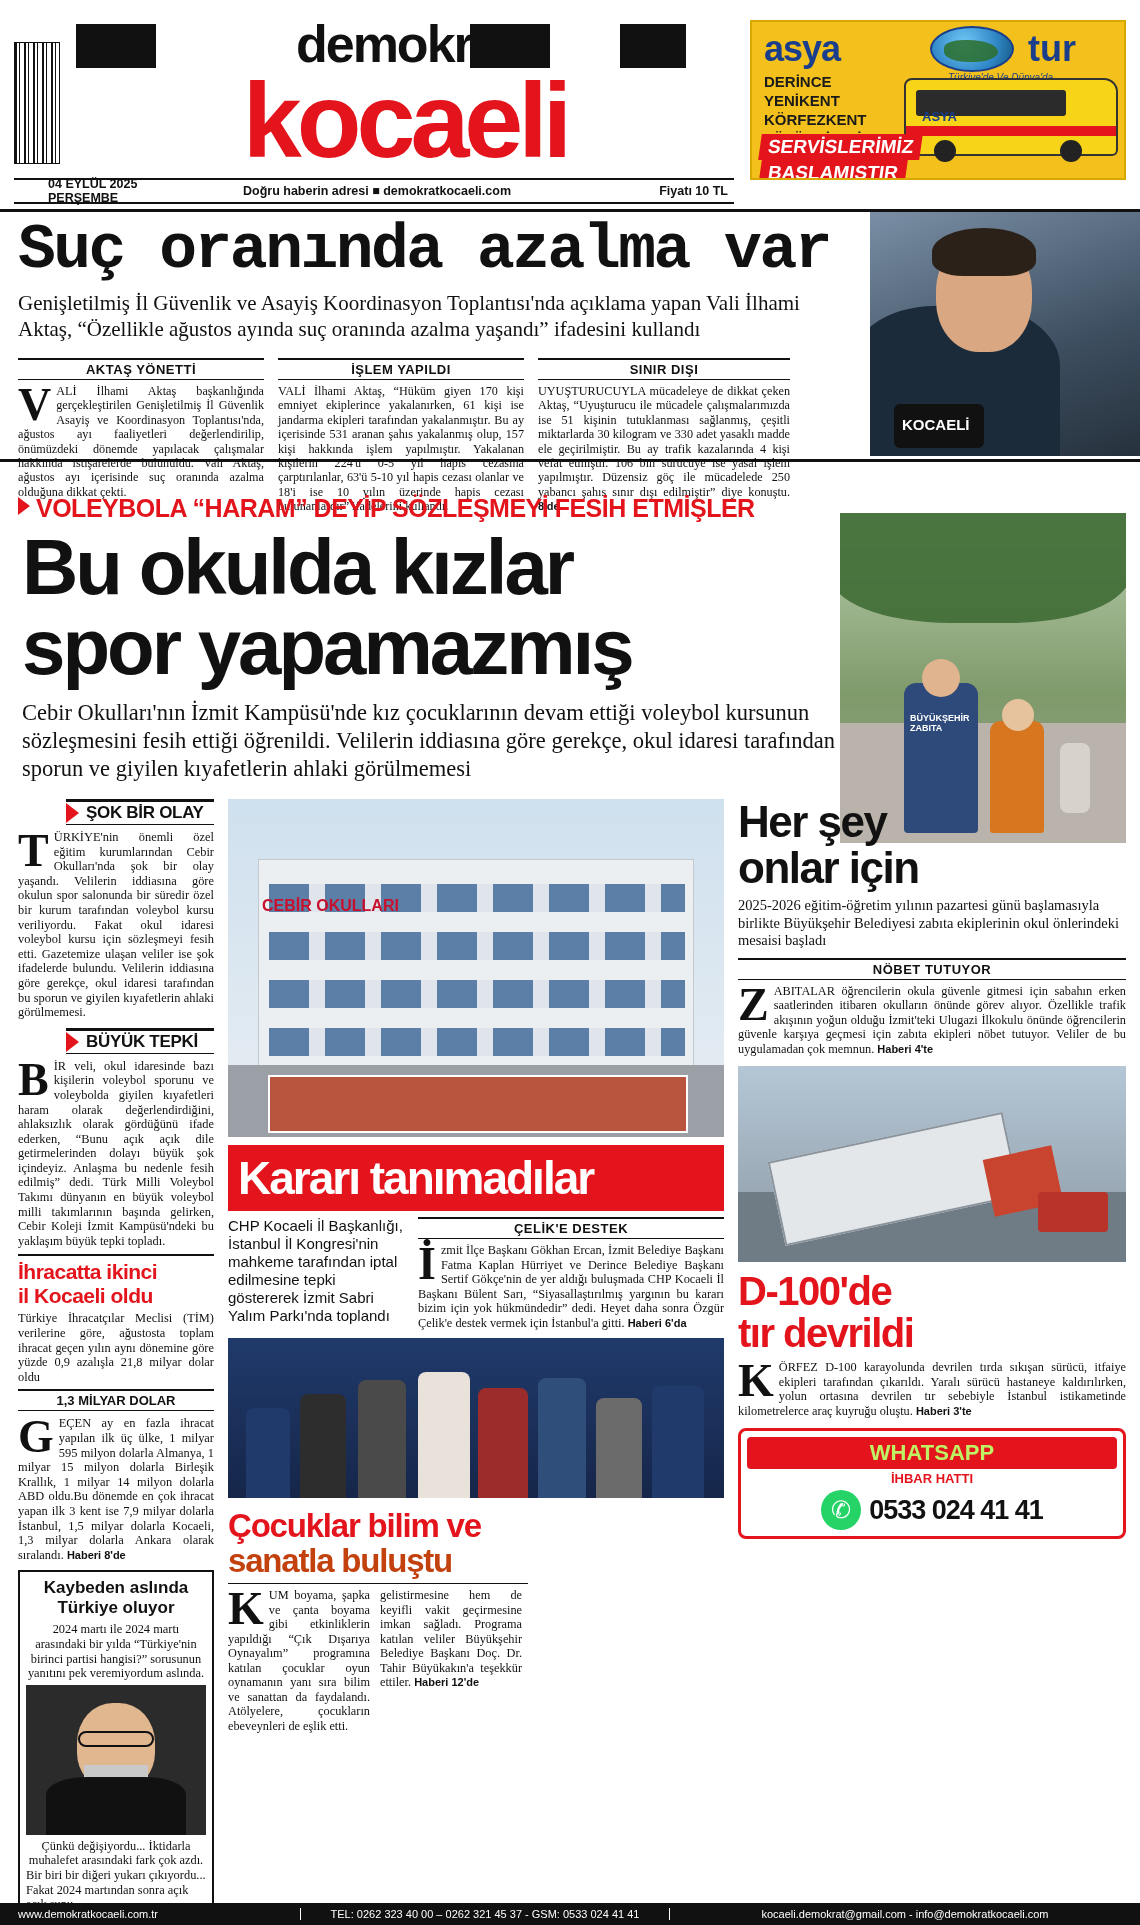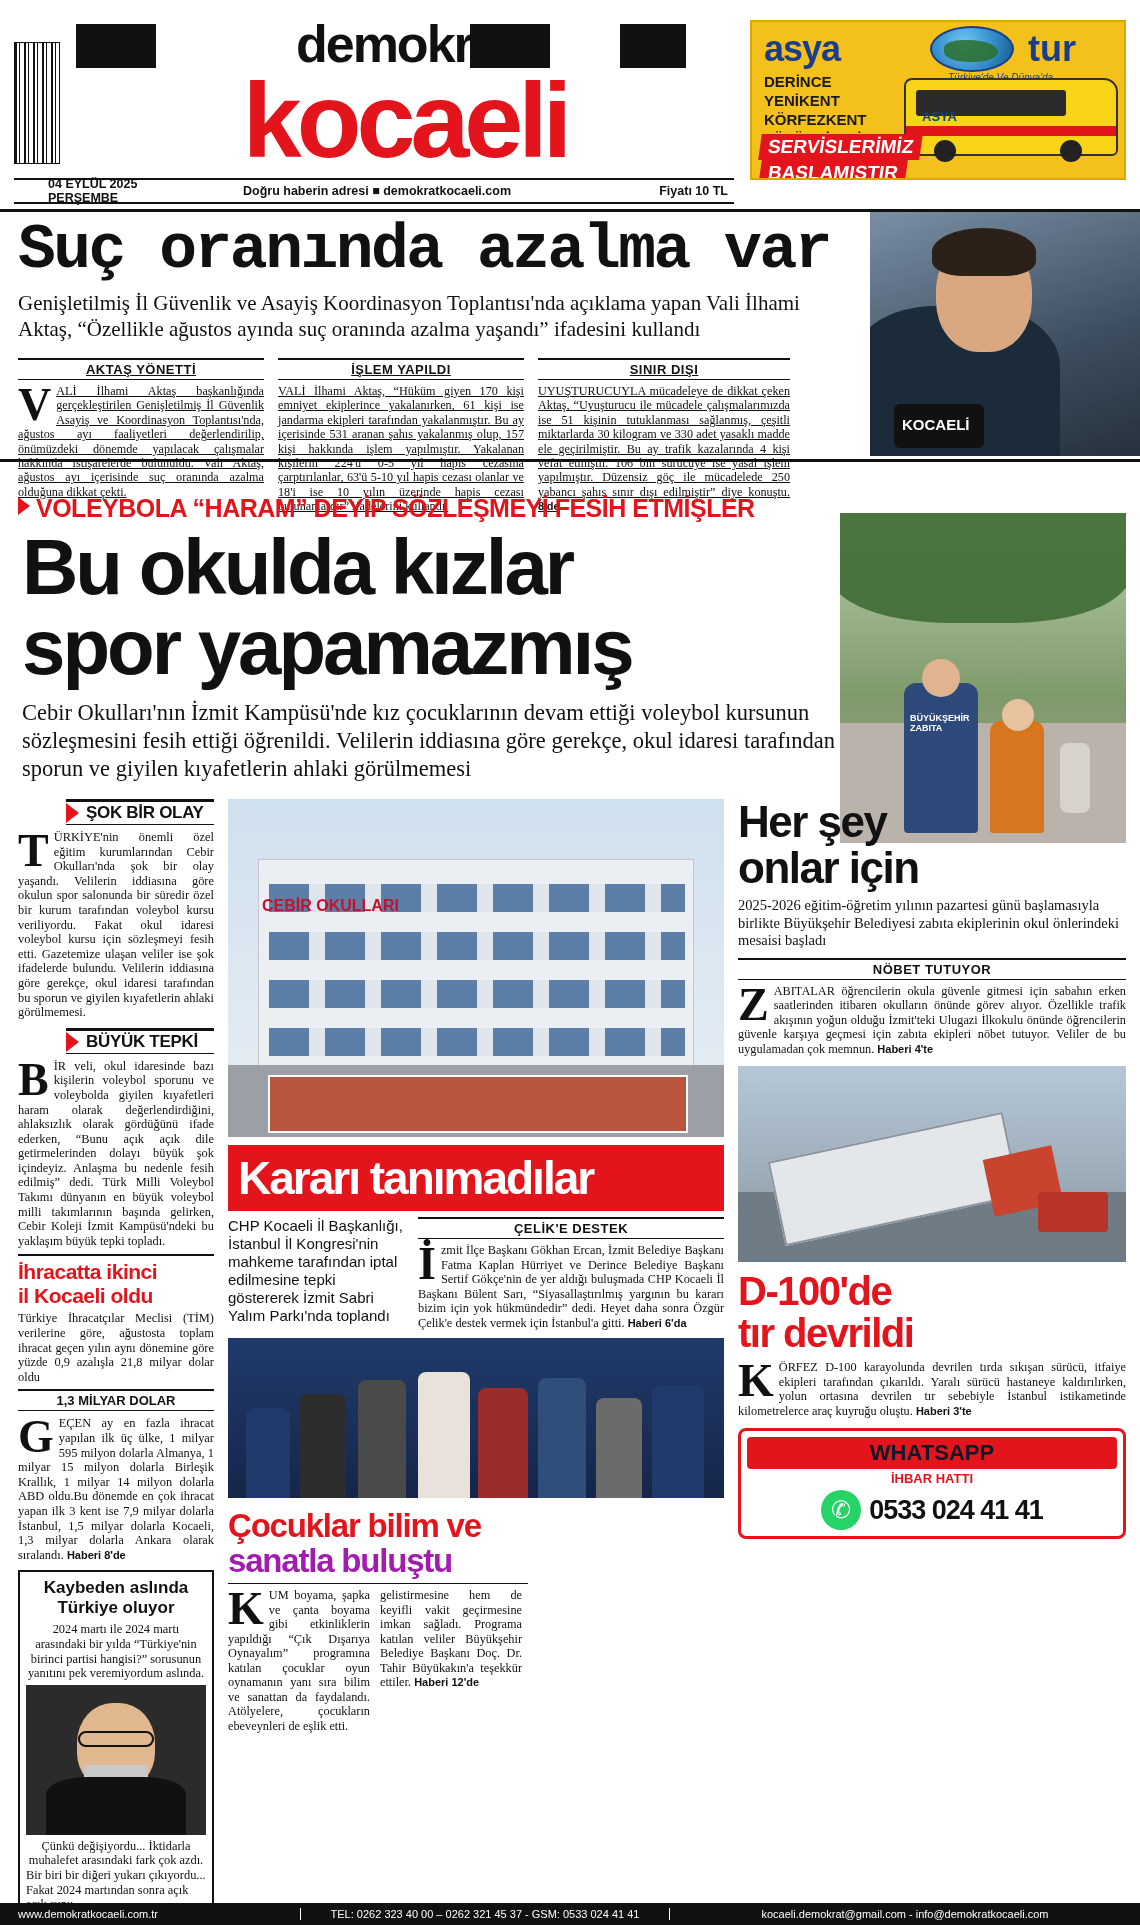--- a/index.html
+++ b/index.html
@@ -52,21 +52,21 @@
   .lead-photo { position:absolute; right:0; top:0; width:270px; height:244px; overflow:hidden; background:#2a3a4a;}
   .lead-photo .sky { position:absolute; inset:0; background:linear-gradient(160deg,#7a8fa5,#3d4e60 60%,#26313c);}
   .lead-photo .suit { position:absolute; left:-20px; bottom:0; width:210px; height:150px; background:#1c2b3a; border-radius:40% 40% 0 0;}
   .lead-photo .head { position:absolute; left:66px; top:24px; width:96px; height:116px; background:#d9a882; border-radius:48% 48% 44% 44%;}
   .lead-photo .hair { position:absolute; left:62px; top:16px; width:104px; height:48px; background:#2b2118; border-radius:50% 50% 30% 30%;}
   .lead-photo .mic { position:absolute; left:24px; bottom:8px; width:90px; height:44px; background:#111; border-radius:6px;}
   .lead-photo .mic span { position:absolute; left:8px; top:12px; color:#fff; font-family:"Liberation Sans",sans-serif; font-weight:bold; font-size:15px;}
   .lead h1 { margin:0; padding:6px 0 0 18px; font-family:Liberation Mono, monospace; font-weight:bold; font-size:63px; letter-spacing:-2.5px; line-height:66px; width:850px;}
   .lead .sub { margin:6px 0 0 18px; width:830px; font-size:21px; line-height:26px;}
   .lead-cols { position:absolute; left:18px; top:146px; width:1104px; display:flex; gap:14px; }
-  .lead-col { width:246px;text-decoration:underline; }
+  .lead-col { width:246px; }
   .lead-col.wide { width:252px; }
   .lcol-head { text-align:center; font-family:"Liberation Sans",sans-serif; font-weight:bold; font-size:13px; border-top:2px solid #111; border-bottom:1px solid #111; padding:2px 0 2px; margin-bottom:4px; letter-spacing:.5px;}
   .lcol-body { font-size:12.2px; line-height:14.4px; text-align:justify;}
   .dropcap { float:left; font-size:46px; line-height:38px; font-weight:bold; padding:2px 5px 0 0; font-family:"Liberation Serif",serif;}
   .page-ref { font-family:"Liberation Sans",sans-serif; font-weight:bold; font-size:11px;}
 
   
   .kicker-bar { position:relative; padding:12px 0 4px 18px;margin-top:20px; }
   .kicker-bar .tri { display:inline-block; width:0;height:0;border-left:12px solid #e3141b;border-top:9px solid transparent;border-bottom:9px solid transparent; margin-right:6px; vertical-align:2px;}
   .kicker-bar span.txt { font-family:"Liberation Sans",sans-serif; font-weight:bold; font-size:25px; color:#e3141b; letter-spacing:-.5px;}
@@ -101,21 +101,21 @@
   .cp-sky { position:absolute; inset:0; background:linear-gradient(#cfe0ee,#e8eef3);}
   .cp-bld { position:absolute; left:30px; top:60px; width:436px; height:210px; background:#eceff1; border:1px solid #c3c9ce;}
   .cp-bld .row { position:absolute; left:10px; width:416px; height:28px; background:linear-gradient(90deg,#5b7fa6 0 40px,#dfe5ea 40px 56px,#5b7fa6 56px 96px,#dfe5ea 96px 112px,#5b7fa6 112px 152px,#dfe5ea 152px 168px,#5b7fa6 168px 208px,#dfe5ea 208px 224px,#5b7fa6 224px 264px,#dfe5ea 264px 280px,#5b7fa6 280px 320px,#dfe5ea 320px 336px,#5b7fa6 336px 376px,#dfe5ea 376px 392px,#5b7fa6 392px 416px);}
   .cp-ground { position:absolute; left:0; bottom:0; width:100%; height:72px; background:#9aa0a6;}
   .cp-court { position:absolute; left:40px; bottom:4px; width:420px; height:58px; background:#b9553f; border:2px solid #fff;}
   .cp-logo { position:absolute; left:34px; top:98px; color:#c8102e; font-family:"Liberation Sans",sans-serif; font-weight:bold; font-size:16px;}
 
   .mid-red-title { font-family:"Liberation Sans",sans-serif; font-weight:bold; font-size:46px; color:#fff; letter-spacing:-2px; }
 
   .whatsapp { background:#fff; border:3px solid #e3141b; border-radius:8px; padding:6px; text-align:center;}
-  .wa-top { background:#e3141b; color:#0f172a; font-family:"Liberation Sans",sans-serif; font-weight:bold; font-size:22px; padding:3px 0; border-radius:4px;}
+  .wa-top { background:#e3141b; color:#bef264; font-family:"Liberation Sans",sans-serif; font-weight:bold; font-size:22px; padding:3px 0; border-radius:4px;}
   .wa-sub { color:#e3141b; font-family:"Liberation Sans",sans-serif; font-weight:bold; font-size:13px; margin-top:2px;}
   .wa-num { display:flex; align-items:center; justify-content:center; gap:8px; margin-top:4px;}
   .wa-circle { width:40px;height:40px;border-radius:50%;background:#25d366;display:flex;align-items:center;justify-content:center;color:#fff;font-size:24px;}
   .wa-digits { font-family:"Liberation Sans",sans-serif; font-weight:bold; font-size:27px; color:#111; letter-spacing:-1px;}
 
   
   .columnist { border:2px solid #111; padding:6px; }
   .columnist .ttl { text-align:center; font-family:"Liberation Sans",sans-serif; font-weight:bold; font-size:17px; line-height:20px;}
   .col-photo { position:relative; width:100%; height:150px; background:#2b2b2b; margin-top:4px; overflow:hidden;}
   .col-photo .face { position:absolute; left:50%; top:18px; transform:translateX(-50%); width:78px;height:86px;background:#e0b78f;border-radius:46% 46% 42% 42%;}
@@ -331,21 +331,21 @@
         <div class="p" style="left:190px; width:52px; height:126px; background:#e8e2da;"></div>
         <div class="p" style="left:250px; width:50px; height:110px; background:#9c2c2c;"></div>
         <div class="p" style="left:310px; width:48px; height:120px; background:#2f4f7a;"></div>
         <div class="p" style="left:368px; width:46px; height:100px; background:#6b6b6b;"></div>
         <div class="p" style="left:424px; width:52px; height:112px; background:#1f3a6b;"></div>
       </div>
 
       <div style="display:flex; gap:10px; margin-top:10px;">
         <div style="width:300px;">
           <div style="color:#e3141b; font-family:'Liberation Sans',sans-serif; font-weight:bold; font-size:33px; line-height:35px; letter-spacing:-1.2px;">Çocuklar bilim ve</div>
-          <div style="color:#a21caf; font-family:'Liberation Sans',sans-serif; font-weight:bold; font-size:33px; line-height:35px; letter-spacing:-1.2px;">sanatla buluştu</div>
+          <div style="color:#c2410c; font-family:'Liberation Sans',sans-serif; font-weight:bold; font-size:33px; line-height:35px; letter-spacing:-1.2px;">sanatla buluştu</div>
           <div class="hr1"></div>
           <div style="display:flex; gap:10px;">
             <div class="jr" style="width:142px;">
               <span class="dropcap">K</span><span>UM boyama, şapka ve çanta boyama gibi etkinliklerin yapıldığı “Çık Dışarıya Oynayalım” programına katılan çocuklar oyun oynamanın yanı sıra bilim ve sanattan da faydalandı. Atölyelere, çocukların ebeveynleri de eşlik etti.</span>
             </div>
             <div class="jr" style="width:142px;">
               <span>gelistirmesine hem de keyifli vakit geçirmesine imkan sağladı. Programa katılan veliler Büyükşehir Belediye Başkanı Doç. Dr. Tahir Büyükakın'a teşekkür ettiler.</span>
               <span class="page-ref">Haberi 12'de</span>
             </div>
           </div>

